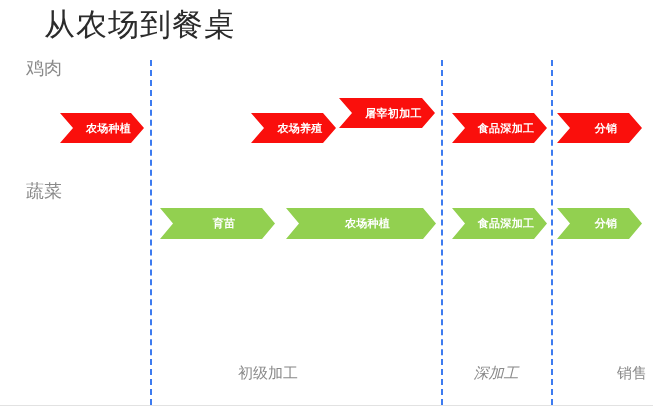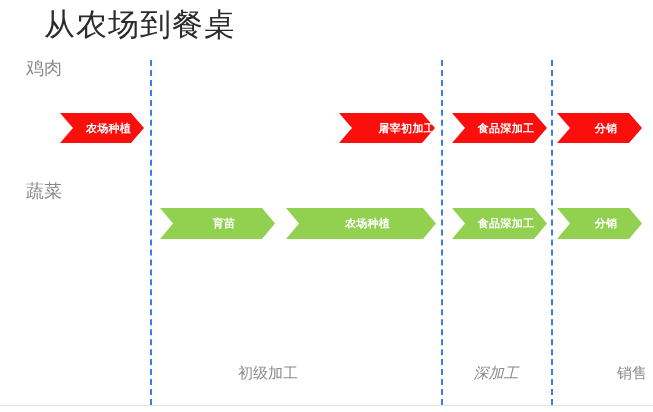--- a/index.html
+++ b/index.html
@@ -114,21 +114,24 @@
   <div class="row-label" id="row-label-chicken">鸡肉</div>
   <div class="row-label" id="row-label-vegetable">蔬菜</div>
 
   <div class="divider" style="left:150px;"></div>
   <div class="divider" style="left:441px;"></div>
   <div class="divider" style="left:551px;"></div>
 
   <div class="chev chev-red" style="left:60px;  top:113px; width:84px;">
       <span class="chev-label">农场种植</span>
     </div>
-  <div class="chev chev-red" style="left:339px; top:113px; width:96px;justify-content:flex-end;">
+  <div class="chev chev-red" style="left:251px; top:113px; width:85px;">
+      <span class="chev-label">农场养殖</span>
+    </div>
+  <div class="chev chev-red" style="left:339px; top:98px; width:96px;">
       <span class="chev-label">屠宰初加工</span>
     </div>
   <div class="chev chev-red" style="left:452px; top:113px; width:95px;">
       <span class="chev-label">食品深加工</span>
     </div>
   <div class="chev chev-red" style="left:557px; top:113px; width:85px;">
       <span class="chev-label">分销</span>
     </div>
 
   <div class="chev chev-green" style="left:160px; top:208px; width:115px;">

